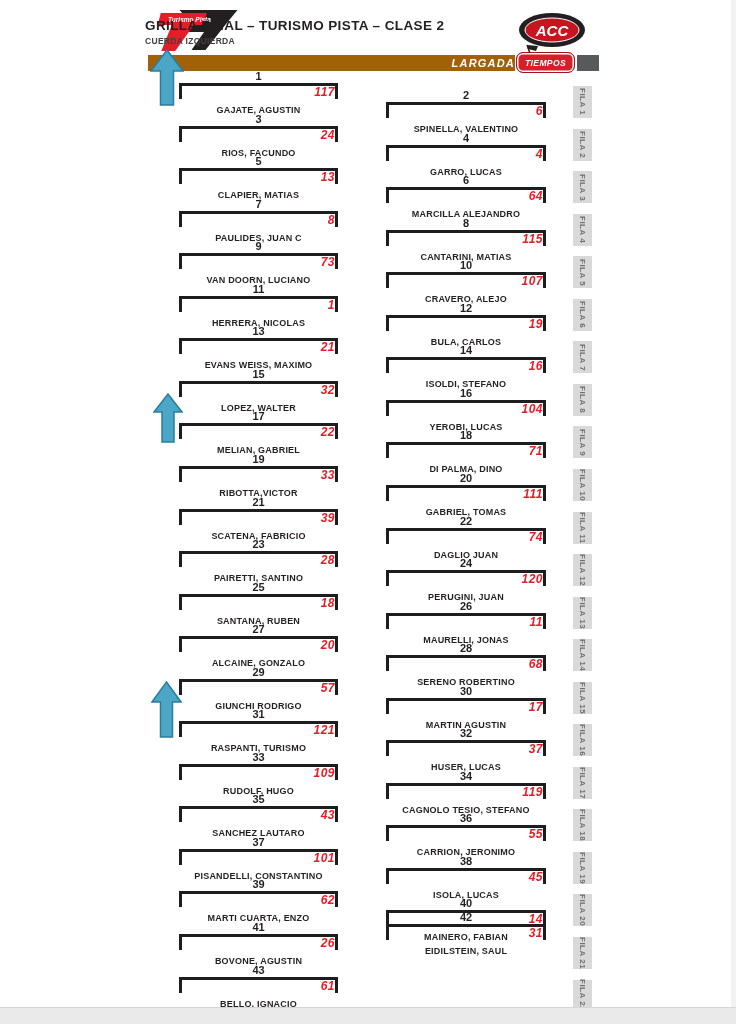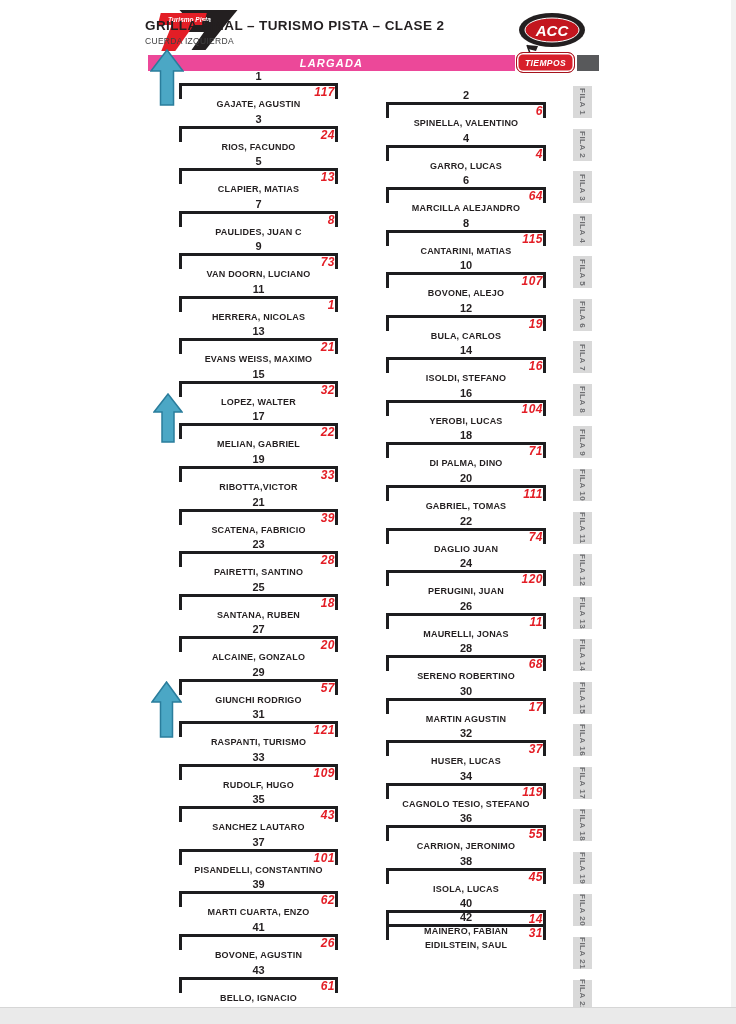--- a/index.html
+++ b/index.html
@@ -3,26 +3,26 @@
 <meta charset="utf-8">
 <style>
   html,body{margin:0;padding:0;background:#ffffff;}
   .page{
     position:relative;width:736px;height:1024px;background:#ffffff;overflow:hidden;
     font-family:"Liberation Sans",sans-serif;color:#231f20;
   }
   
   .hdr-title-wrap{position:absolute;left:145px;top:18px;width:453px;text-align:left;}
   .hdr-title{font-size:13.5px;font-weight:bold;letter-spacing:.4px;color:#231f20;}
-  .hdr-sub{font-size:8.5px;font-weight:normal;color:#404041;margin-top:3px;letter-spacing:.3px;}
+  .hdr-sub{font-size:8.5px;font-weight:bold;color:#404041;margin-top:3px;letter-spacing:.3px;}
   .tp-logo{position:absolute;left:146px;top:8px;width:96px;height:46px;}
   .acc-logo{position:absolute;left:517px;top:11px;width:70px;height:38px;}
   .largada-bar{
-    position:absolute;left:148px;top:55px;width:367px;height:16px;background:#ec4899;
-    display:flex;align-items:center;justify-content:center;
+    position:absolute;left:148px;top:55px;width:367px;height:16px;background:#a16207;
+    display:flex;align-items:center;justify-content:flex-end;
   }
   .largada-text{color:#ffffff;font-size:11px;font-weight:bold;font-style:italic;letter-spacing:1.2px;}
   .tiempos-wrap{position:absolute;left:516px;top:46px;width:60px;height:28px;}
   .tiempos-flag{position:absolute;left:8px;top:-2px;}
   .tiempos-badge{
     position:absolute;left:0;top:6px;width:57px;height:19px;background:#d71f2b;
     border:1px solid #a5131d;border-radius:7px;box-shadow:inset 0 0 0 1.5px #ffffff;
     display:flex;align-items:center;justify-content:center;
   }
   .tiempos-text{color:#ffffff;font-size:8.5px;font-weight:bold;font-style:italic;letter-spacing:.4px;}
@@ -34,21 +34,21 @@
   .slot .pos{display:block;text-align:center;font-size:11px;font-weight:bold;line-height:11px;color:#231f20;}
   .slot .bracket{
     position:relative;margin-top:1px;height:13px;
     border-top:3px solid #1d1d1f;border-left:3px solid #1d1d1f;border-right:3px solid #1d1d1f;
   }
   .slot .num{
     position:absolute;left:0;top:-2px;width:100%;text-align:right;
     font-size:12px;line-height:17px;font-weight:bold;font-style:italic;color:#e31e26;letter-spacing:.5px;
   }
   .slot .driver{
-    display:block;margin-top:0;text-align:center;
+    display:block;margin-top:6px;text-align:center;
     font-size:9px;font-weight:bold;letter-spacing:.2px;color:#231f20;white-space:nowrap;
   }
   .fila{
     position:absolute;left:573px;width:19px;height:32px;background:#d9d9d9;
     display:flex;align-items:center;justify-content:center;
   }
   .fila span{
     writing-mode:vertical-rl;font-size:8px;font-weight:bold;color:#6d6e71;
     letter-spacing:.5px;white-space:nowrap;
   }
@@ -165,21 +165,21 @@
         <div class="bracket">
           <span class="num">73</span>
         </div>
         <span class="driver">VAN DOORN, LUCIANO</span>
       </div>
       <div class="slot right" style="left: 386px; top: 260.2px;">
         <span class="pos">10</span>
         <div class="bracket">
           <span class="num">107</span>
         </div>
-        <span class="driver">BOVONE, ALEJO</span>
+        <span class="driver">CRAVERO, ALEJO</span>
       </div>
       <div class="slot left" style="left: 179px; top: 283.8px;">
         <span class="pos">11</span>
         <div class="bracket">
           <span class="num">1</span>
         </div>
         <span class="driver">HERRERA, NICOLAS</span>
       </div>
       <div class="slot right" style="left: 386px; top: 302.8px;">
         <span class="pos">12</span>

